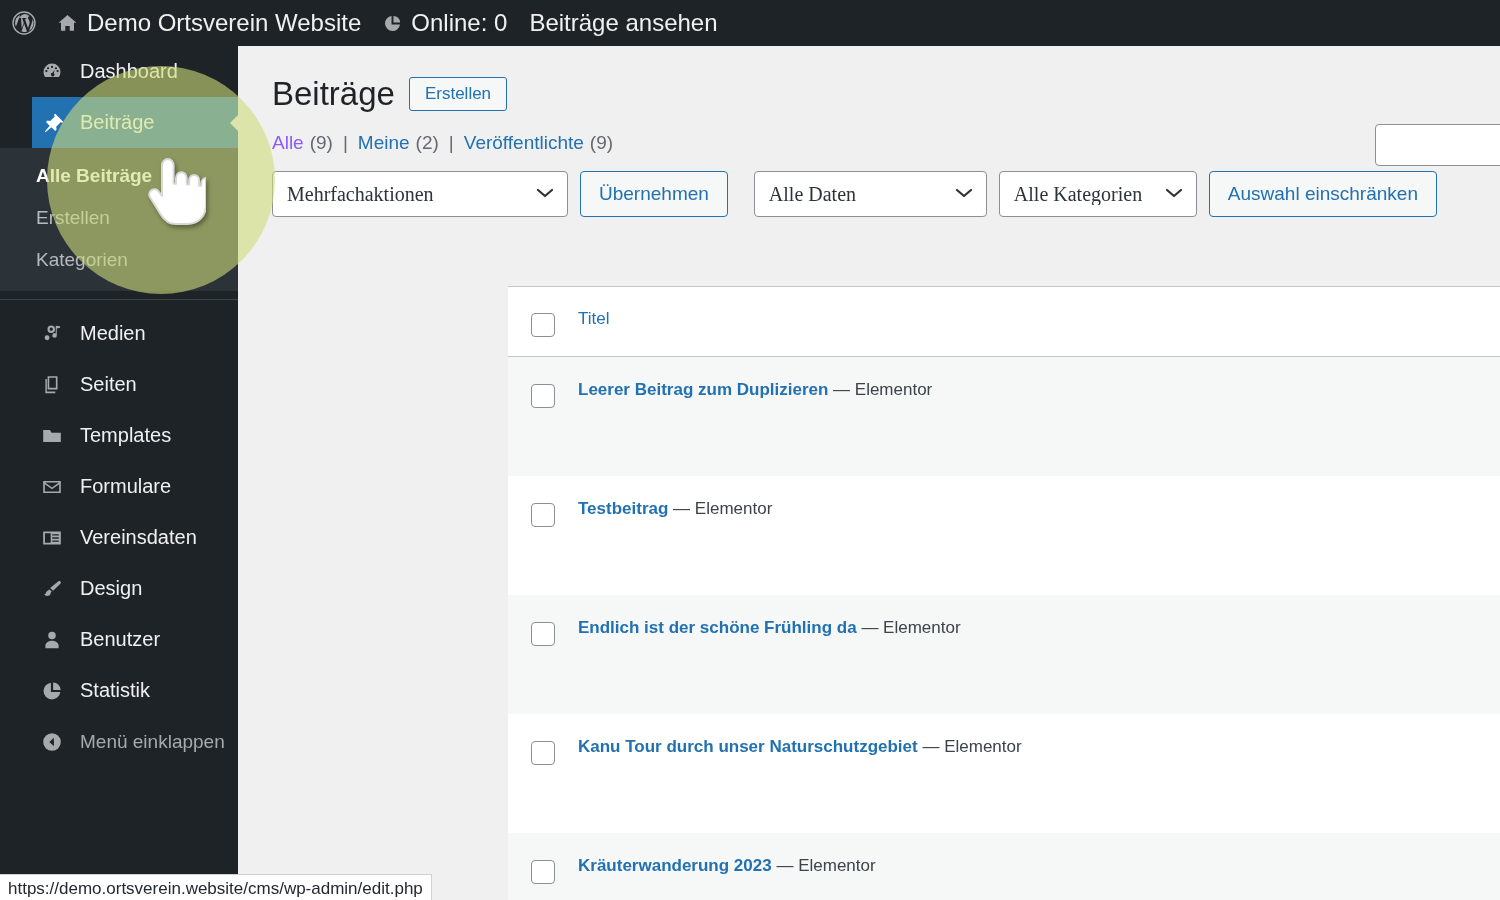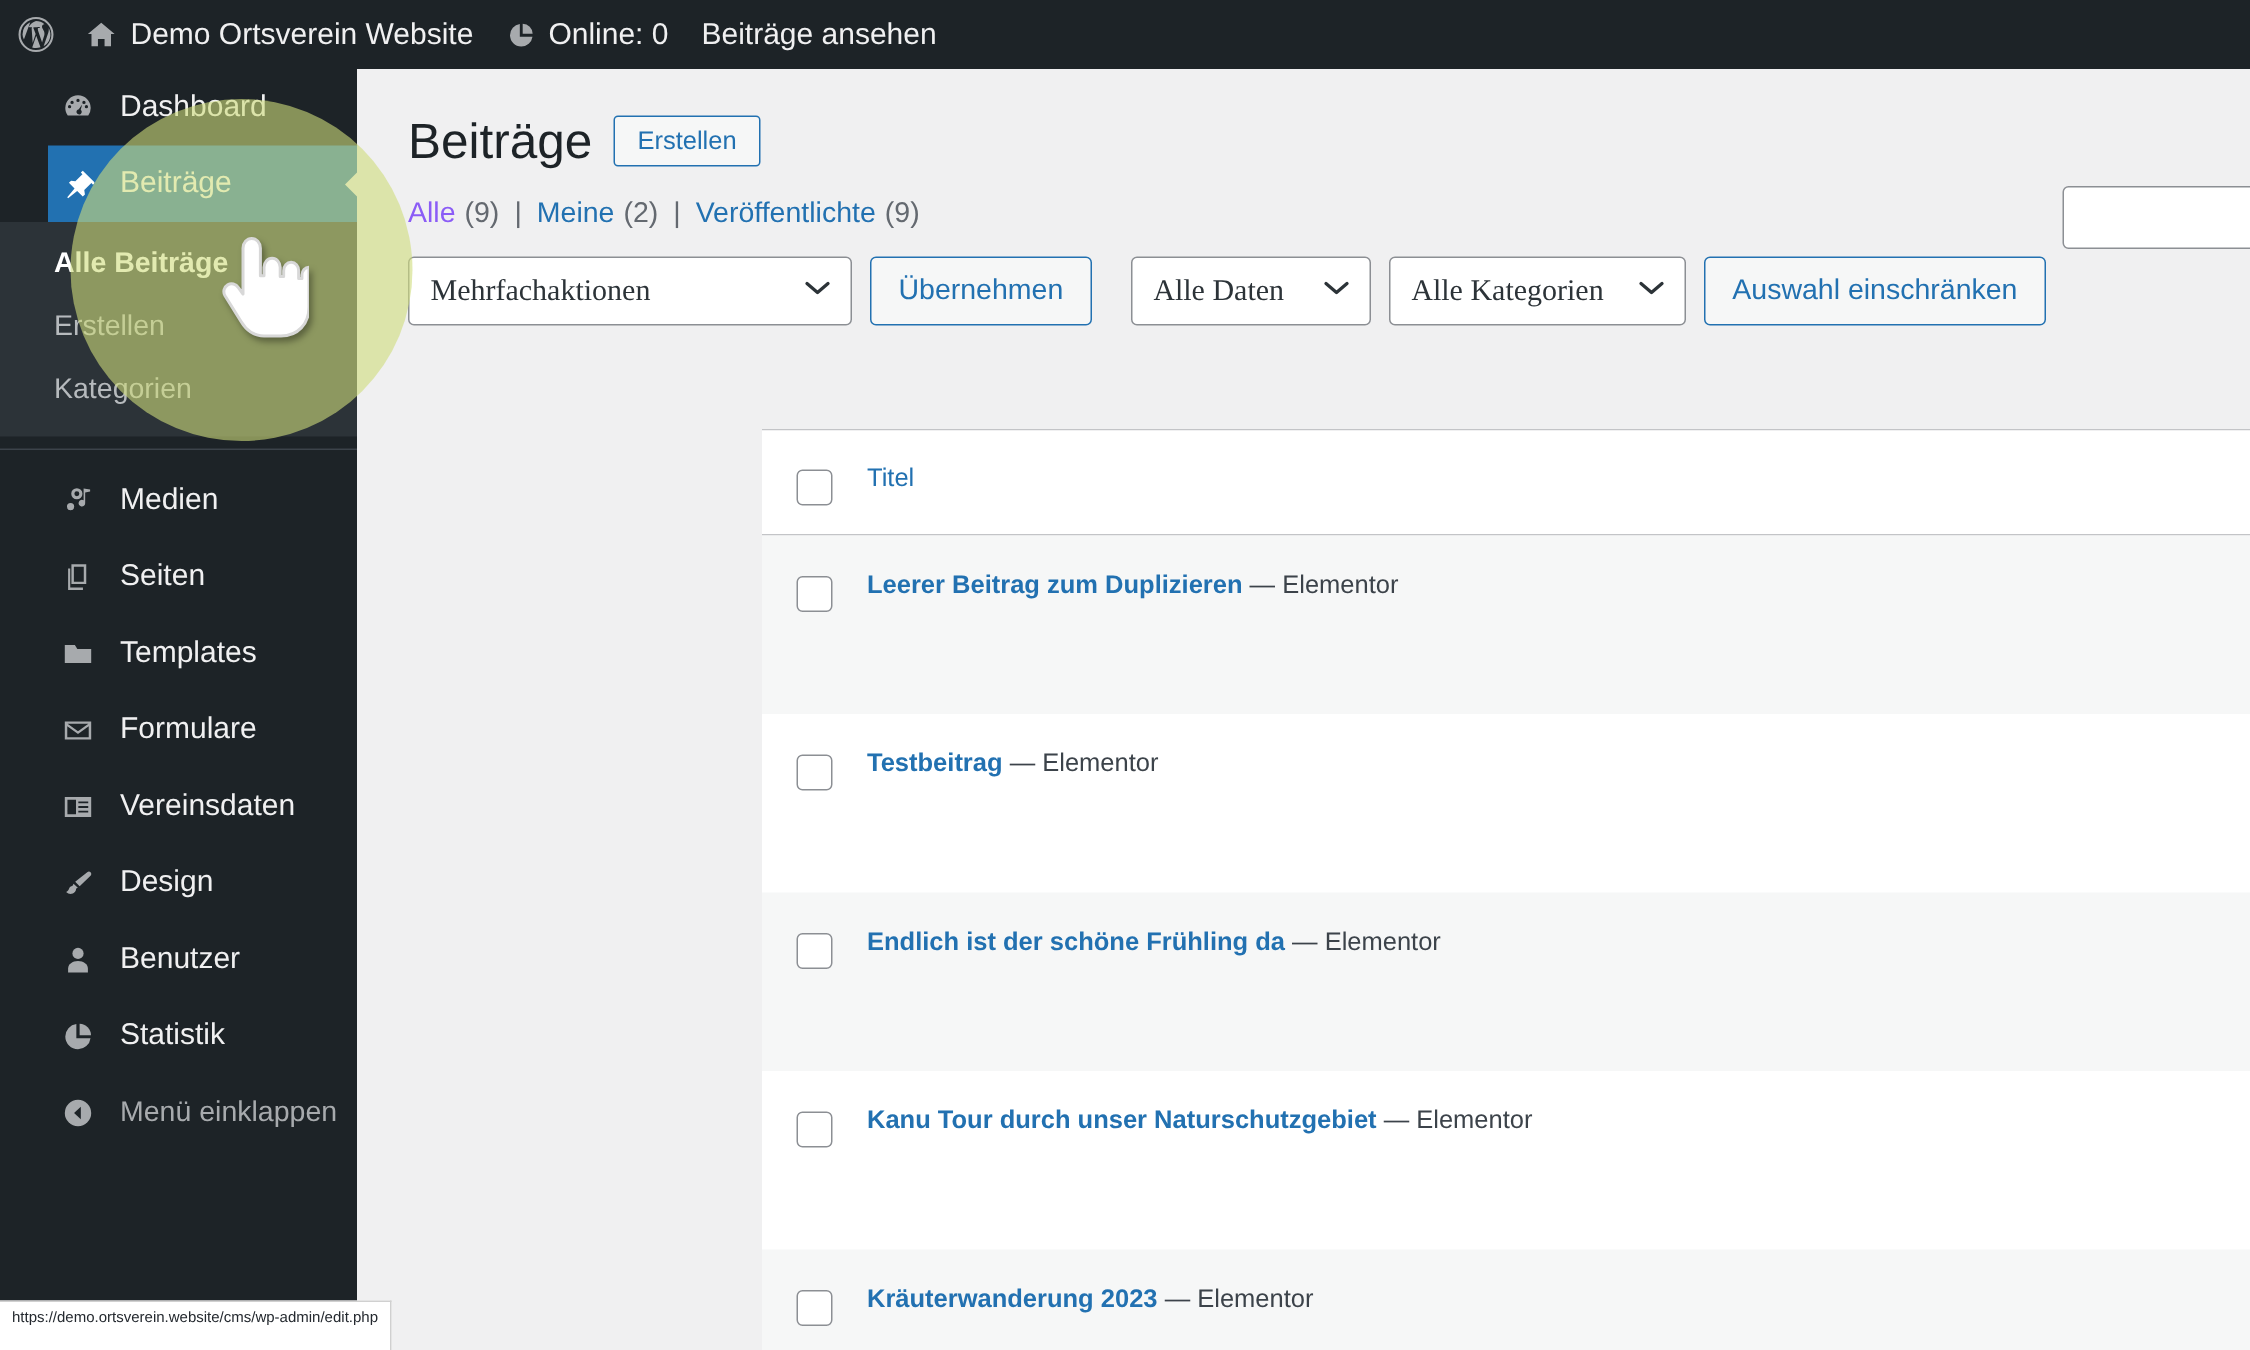--- a/index.html
+++ b/index.html
@@ -11,21 +11,21 @@
   }
   #app { position: relative; width: 1500px; height: 900px; }
 
   
   .adminbar {
     position: absolute; top: 0; left: 0;
     width: 1500px; height: 46px;
     background: #1d2327;
     display: flex; align-items: flex-start;
     color: #f0f0f1;
-    font-size: 20px;
+    font-size: 24px;
     z-index: 40;
   }
   .ab-item {
     display: flex; align-items: center; gap: 9px;
     height: 46px; padding: 0 11px;
     color: #f0f0f1; white-space: nowrap;
   }
   .ab-wp { padding-left: 10px; padding-right: 8px; }
   .ico { display: inline-flex; align-items: center; justify-content: center; }
 
@@ -142,21 +142,21 @@
     border-radius: 4px;
     height: 46px;
     font-size: 20px;
     color: #2c3338;
     font-family: Liberation Serif, serif;
     padding: 0 44px 0 14px;
     cursor: pointer;
     outline: none;
   }
   .sel.wide { width: 296px; }
-  .sel.med  { width: 160px; }
+  .sel.med  { width: 233px; }
   .sel.med2 { width: 198px; }
   .chev {
     position: absolute; right: 14px; top: 50%;
     transform: translateY(-50%);
     pointer-events: none;
     color: #2c3338;
   }
   .btn-sec {
     height: 46px;
     background: #f6f7f7;
@@ -218,23 +218,23 @@
     filter: drop-shadow(2px 3px 2px rgba(0,0,0,0.35));
   }
 
   
   .statusbar {
     position: absolute; left: 0; bottom: 0;
     height: 26px;
     background: #fff;
     border-top: 1px solid #d0d0d0;
     border-right: 1px solid #d0d0d0;
-    display: flex; align-items: flex-end;
-    padding: 16px 8px;
-    font-size: 10px;
+    display: flex; align-items: flex-start;
+    padding: 4px 8px;
+    font-size: 17px;
     color: #24292f;
     z-index: 90;
     white-space: nowrap;
   }
 </style>
 </head>
 <body>
 
 <div id="app">
 

